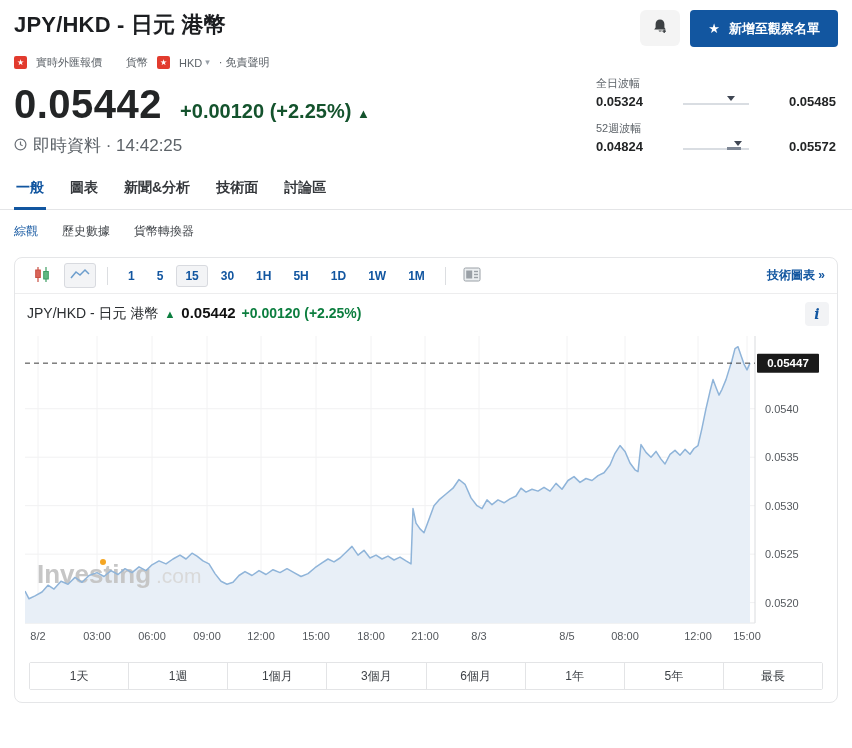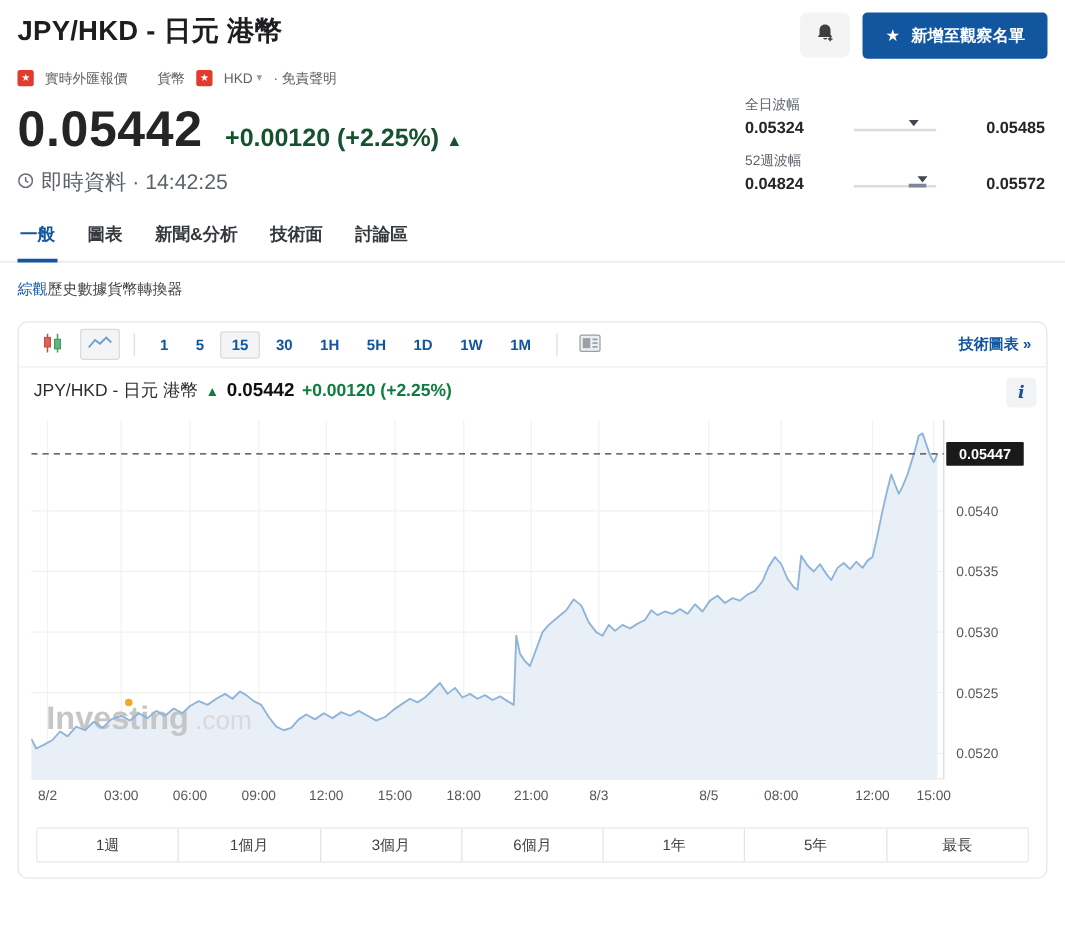--- a/index.html
+++ b/index.html
@@ -47,21 +47,21 @@
   .track-marker { position:absolute; top:1px; width:0; height:0;
                   border-left:4px solid transparent; border-right:4px solid transparent;
                   border-top:5px solid #3f4653; }
 
   
   .tabs { margin-top:16px; display:flex; gap:22px; padding:0 14px;
           border-bottom:1px solid #e4e5e7; }
   .tab { font-size:14px; font-weight:700; color:#35383c; padding:6px 2px 10px;
          cursor:pointer; border-bottom:3px solid transparent; margin-bottom:-1px; }
   .tab.active { color:#1256a0; border-bottom-color:#1256a0; }
-  .subtabs { display:flex; padding:13px 14px 11px;text-align:right; }
+  .subtabs { display:flex; gap:24px; padding:13px 14px 11px;text-align:right; }
   .subtab { font-size:12px; color:#44484d; cursor:pointer; }
   .subtab.active { color:#1256a0; }
 
   
   .card { margin:6px 14px 0; border:1px solid #e5e6e8; border-radius:8px; background:#fff; }
   .toolbar { height:36px; display:flex; align-items:center; padding:0 12px; gap:7px;
              border-bottom:1px solid #ededee; }
   .icon-btn { border:1px solid transparent; background:none; padding:3px 5px; border-radius:3px;
               display:flex; align-items:center; cursor:pointer; }
   .icon-btn.selected { background:#f3f4f6; border-color:#d8dadf; }
@@ -301,20 +301,21 @@
           </g>
         <g id="overlay-layer">
             <line x1="0" y1="27.148648648648912" x2="730" y2="27.148648648648912" stroke="#3c3c3c" stroke-width="1" stroke-dasharray="5 4"></line>
             <rect x="732" y="17.648648648648912" width="62" height="19" fill="#1a1a1a" rx="1"></rect>
             <text x="763" y="31.148648648648912" font-size="11.5" font-weight="bold" fill="#fff" text-anchor="middle">0.05447</text>
           </g>
       </svg>
     </div>
 
     <div class="periods" id="periods">
+        <div class="period-btn">1天</div>
         <div class="period-btn">1週</div>
         <div class="period-btn">1個月</div>
         <div class="period-btn">3個月</div>
         <div class="period-btn">6個月</div>
         <div class="period-btn">1年</div>
         <div class="period-btn">5年</div>
         <div class="period-btn">最長</div>
       </div>
   </div>
 </div>

